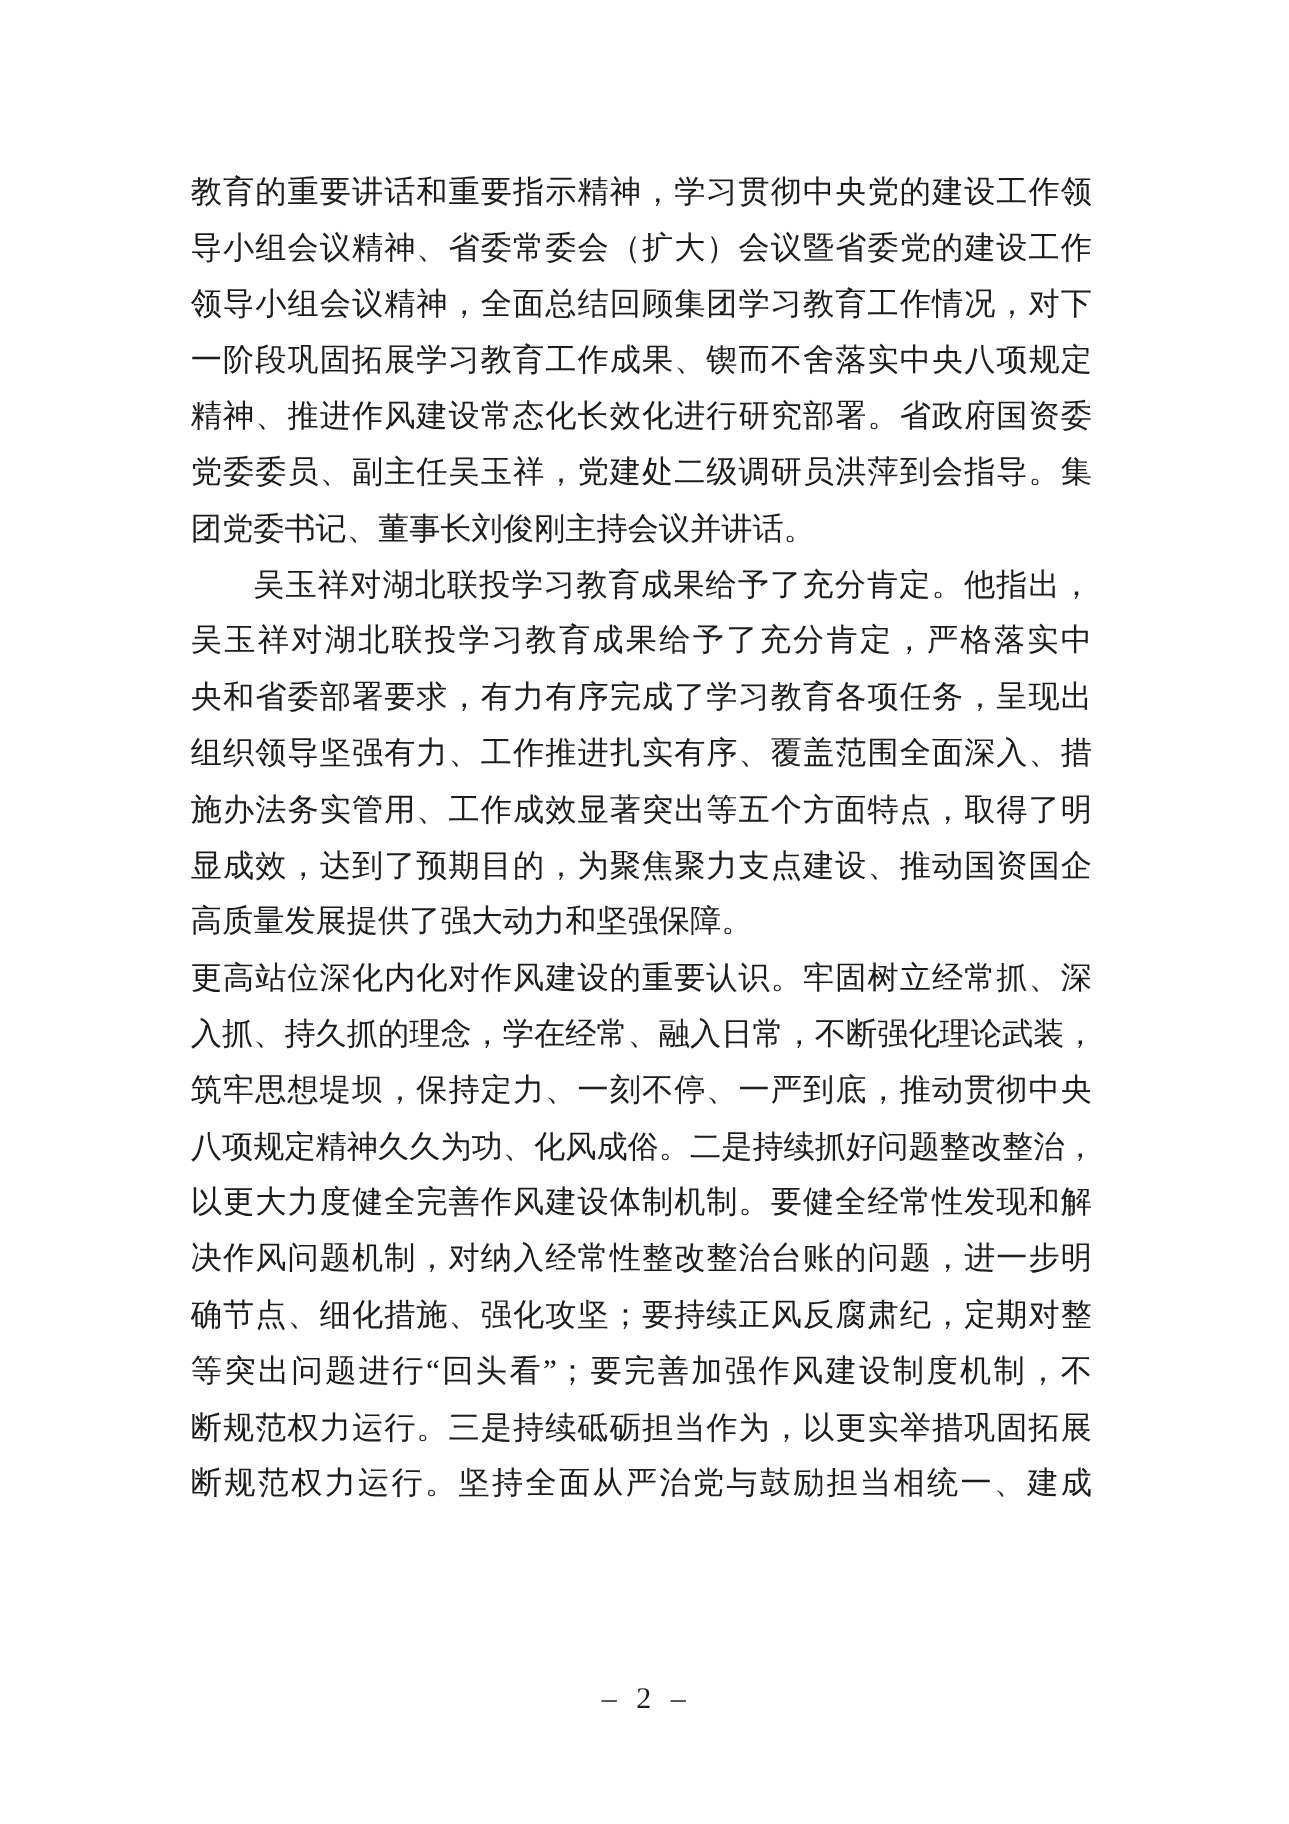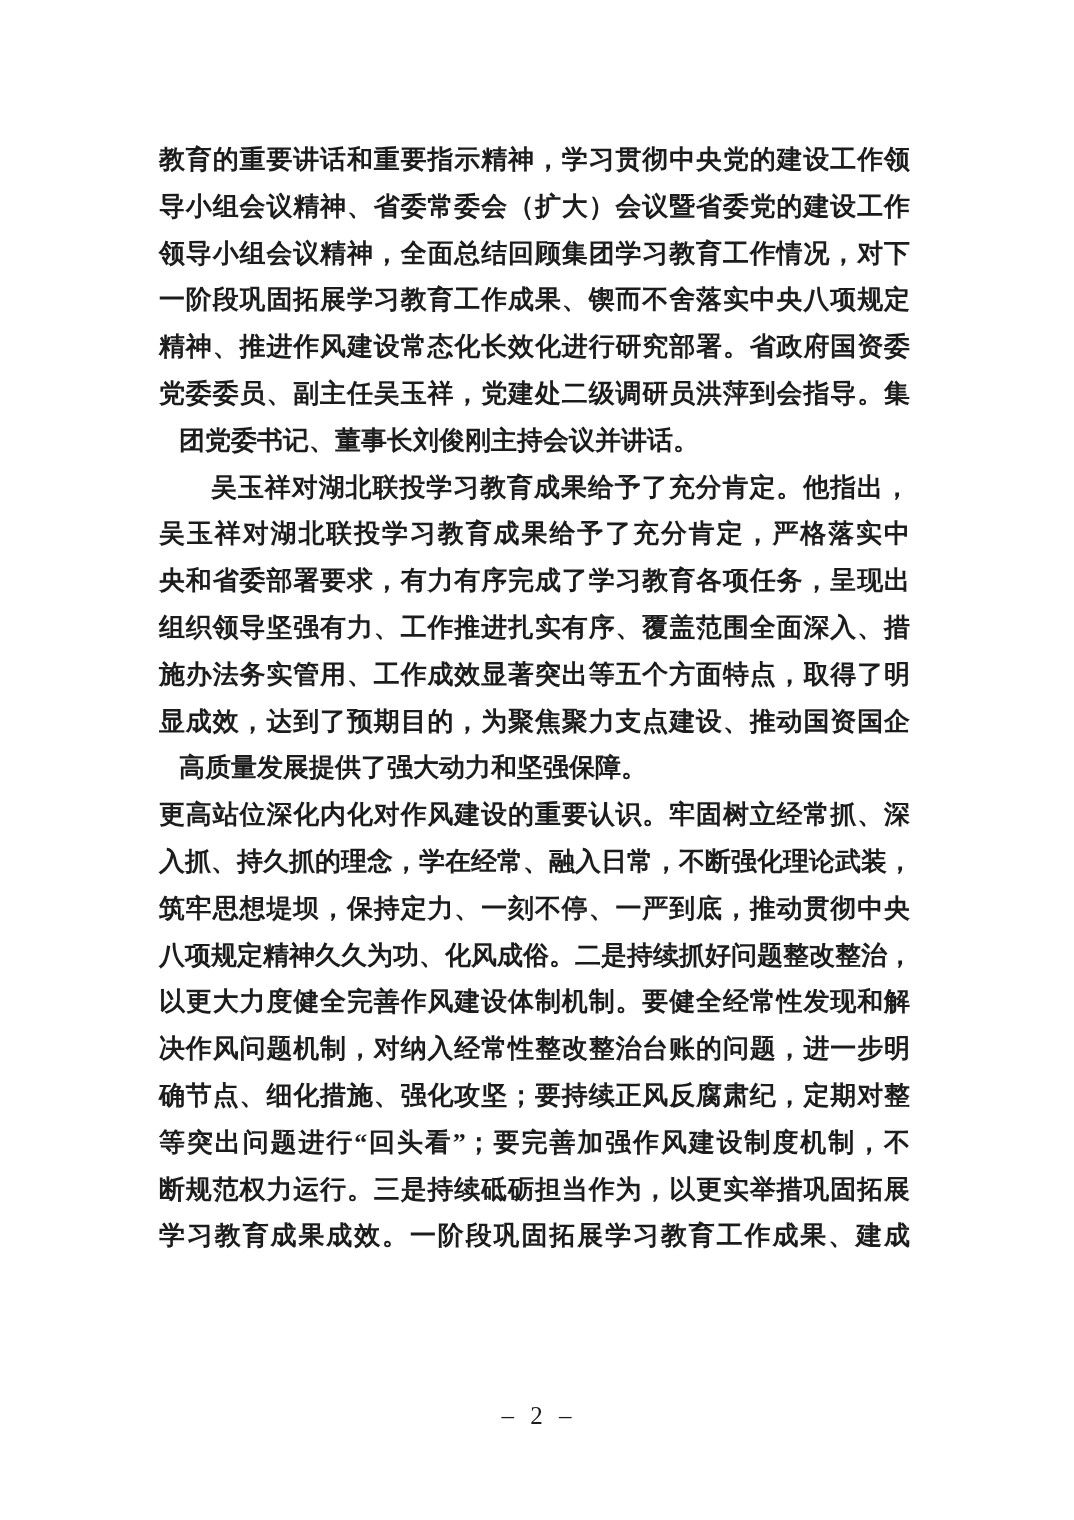--- a/index.html
+++ b/index.html
@@ -24,28 +24,26 @@
     font-size: 26px;
     line-height: 46.8px;
     font-weight: 400;
   }
   .line {
     text-align: justify;
     text-align-last: justify;
     white-space: nowrap;
     height: 46.8px;
     overflow: visible;
-    font-weight: bold;
   }
   .line.indent {
     text-indent: 2em;
   }
   .line.no-stretch {
     text-align-last: left;
-    margin-left: 20px;
   }
   .page-number {
     position: absolute;
     left: 0;
     top: 1402px;
     width: 1074px;
     text-align: center;
     color: #1c1c1c;
     font-size: 25px;
     word-spacing: 8px;
@@ -73,16 +71,16 @@
       <div class="line no-stretch">高质量发展提供了强大动力和坚强保障。</div>
       <div class="line">更高站位深化内化对作风建设的重要认识。牢固树立经常抓、深</div>
       <div class="line">入抓、持久抓的理念，学在经常、融入日常，不断强化理论武装，</div>
       <div class="line">筑牢思想堤坝，保持定力、一刻不停、一严到底，推动贯彻中央</div>
       <div class="line">八项规定精神久久为功、化风成俗。二是持续抓好问题整改整治，</div>
       <div class="line">以更大力度健全完善作风建设体制机制。要健全经常性发现和解</div>
       <div class="line">决作风问题机制，对纳入经常性整改整治台账的问题，进一步明</div>
       <div class="line">确节点、细化措施、强化攻坚；要持续正风反腐肃纪，定期对整</div>
       <div class="line">等突出问题进行“回头看”；要完善加强作风建设制度机制，不</div>
       <div class="line">断规范权力运行。三是持续砥砺担当作为，以更实举措巩固拓展</div>
-      <div class="line">学习教育成果成效。一阶段巩固拓展学习教育工作成果、建成</div>
+      <div class="line">断规范权力运行。坚持全面从严治党与鼓励担当相统一、建成</div>
     </div>
   <div class="page-number">– 2 –</div>
 </div>
 
 </body></html>

